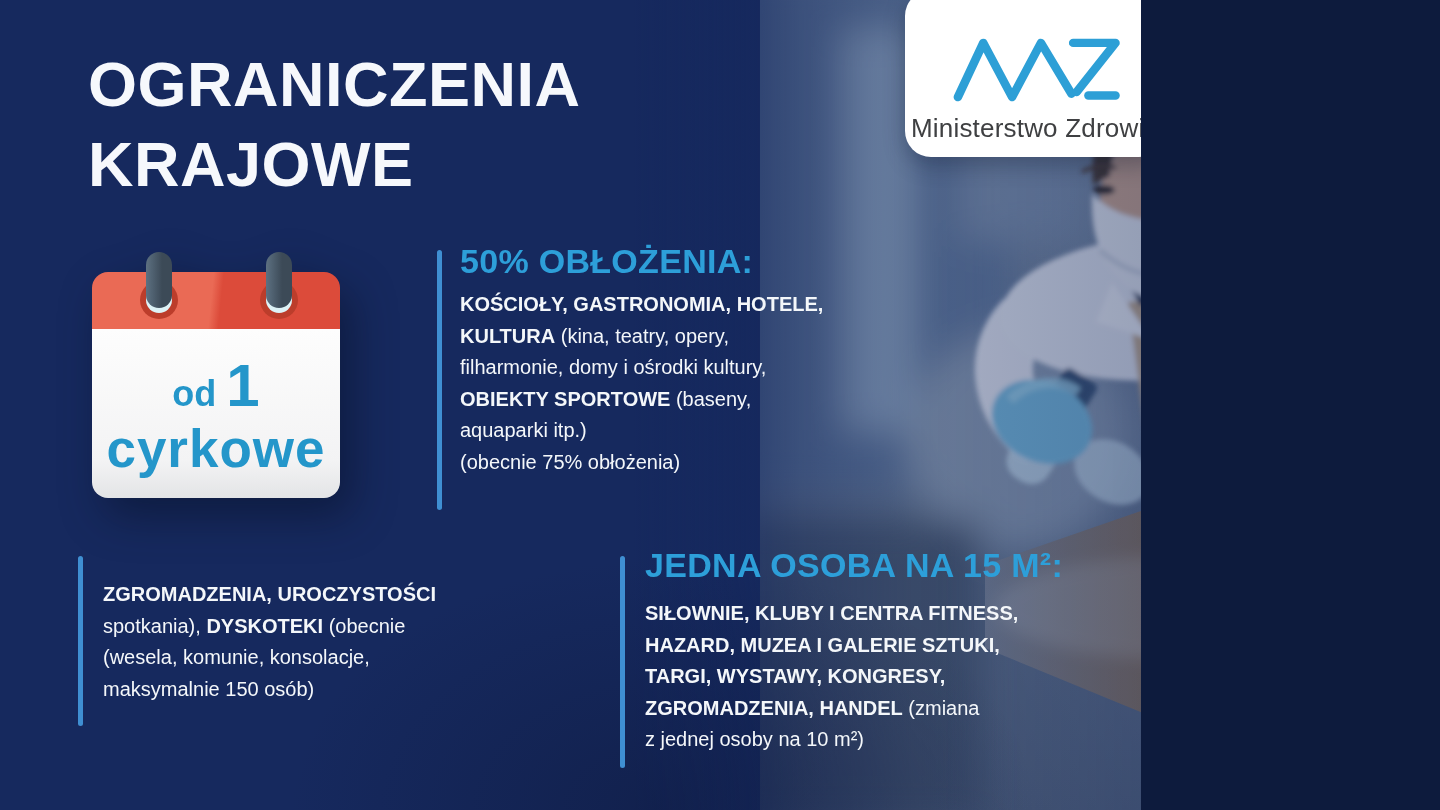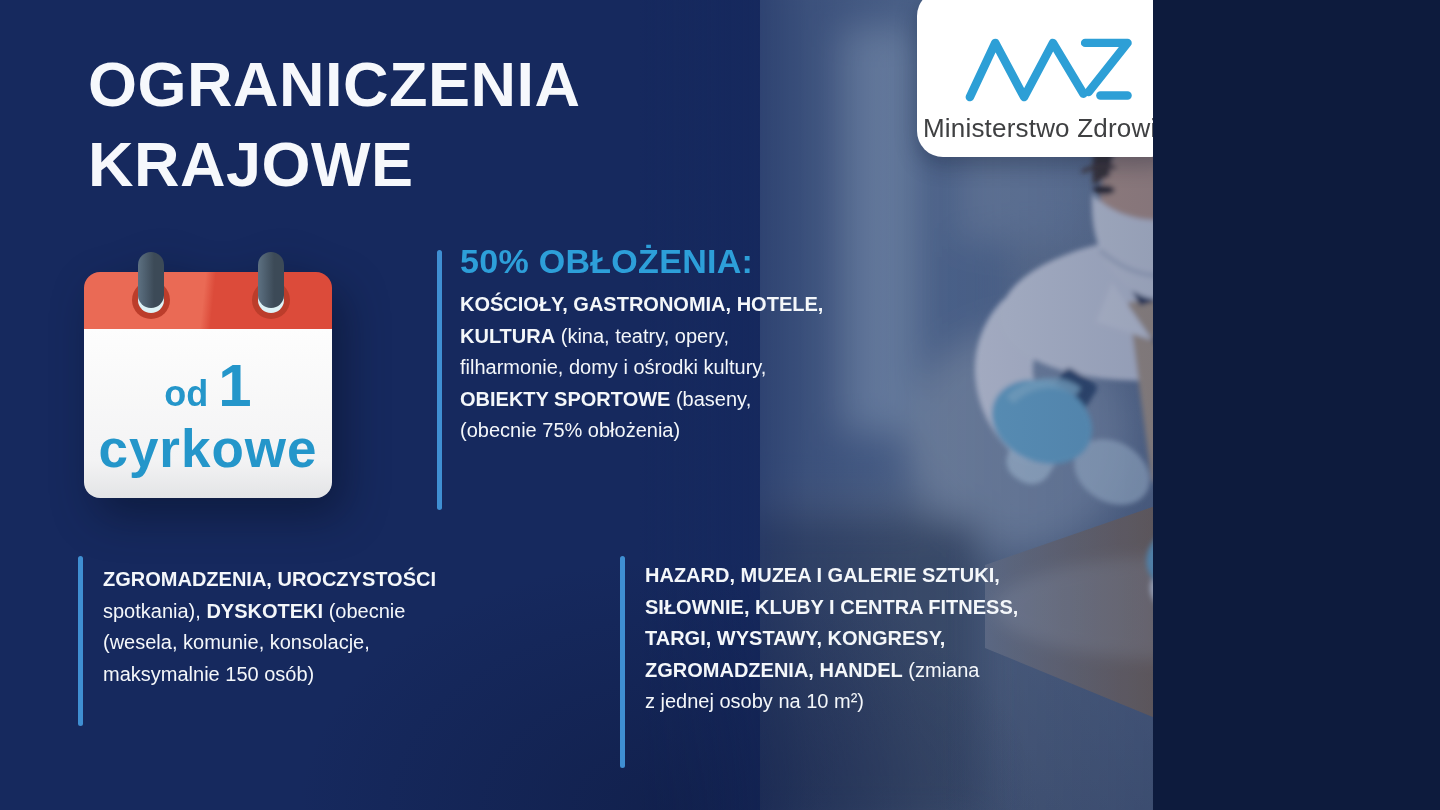--- a/index.html
+++ b/index.html
@@ -1,38 +1,38 @@
 <!DOCTYPE html>
 <html lang="pl"><head>
 <meta charset="utf-8">
 <style>
   html,body{margin:0;padding:0;background:#0d1b3d;}
   .stage{position:relative;width:1141px;height:810px;overflow:hidden;
-         background:#16295e;font-family:"Liberation Sans",sans-serif;padding-left:12px;}
+         background:#16295e;font-family:"Liberation Sans",sans-serif;}
   
   .photo{position:absolute;left:760px;top:0;width:680px;height:810px;z-index:1;}
   .photo svg{display:block;}
   .fade{position:absolute;inset:0;z-index:2;pointer-events:none;background:
     linear-gradient(90deg,#16295e 0%,#16295e 55.5%,rgba(22,41,94,.80) 62%,
     rgba(22,41,94,.42) 70%,rgba(22,41,94,.18) 80%,rgba(22,41,94,.30) 100%);}
   .fade2{position:absolute;inset:0;z-index:2;pointer-events:none;background:
     radial-gradient(620px 420px at 58% 100%,rgba(14,26,64,.55),rgba(14,26,64,0) 60%);}
   
   .title{position:absolute;left:88px;top:44px;z-index:5;margin:0;color:#f6f8fc;
          font-size:63px;font-weight:700;line-height:80px;letter-spacing:.5px;}
   .title span{display:block;}
   
   .logo-card{position:absolute;top:-10px;right:-24px;width:260px;height:154px;z-index:6;
              background:#ffffff;border-radius:26px;display:flex;flex-direction:column;
              align-items:center;justify-content:flex-end;padding-bottom:13px;
              box-shadow:0 8px 22px rgba(8,16,40,.30);}
   .logo-card svg{width:178px;height:84px;}
   .logo-text{font-size:26px;color:#3f4042;letter-spacing:.2px;margin-top:1px;}
   
-  .calendar{position:absolute;left:84px;top:252px;width:248px;height:248px;z-index:5;
+  .calendar{position:absolute;left:92px;top:252px;width:248px;height:248px;z-index:5;
             filter:drop-shadow(12px 18px 22px rgba(4,10,28,.45));text-decoration:underline;}
   .cal-header{position:absolute;left:0;top:20px;width:248px;height:57px;z-index:2;
               border-radius:16px 16px 0 0;
               background:linear-gradient(96deg,#ea6a55 0%,#ea6a55 48%,#dc4b3a 52%,#dc4b3a 100%);}
   .cal-body{position:absolute;left:0;top:77px;width:248px;height:169px;z-index:2;
             border-radius:0 0 16px 16px;
             background:linear-gradient(#fdfdfd,#f3f3f4 78%,#e3e4e6);
             display:flex;flex-direction:column;align-items:center;justify-content:center;}
   .ring{position:absolute;top:29px;width:38px;height:38px;border-radius:50%;
         background:#bc3d2b;z-index:3;}
@@ -47,21 +47,21 @@
   .cal-month{font-size:53px;font-weight:600;color:#2496ca;line-height:58px;letter-spacing:1px;}
   
   .restr{position:absolute;z-index:5;color:#f4f7fa;}
   .vbar{position:absolute;width:5px;border-radius:3px;background:#3f8fd2;}
   .sec-h{margin:0;font-size:34px;font-weight:700;color:#2d9fd9;letter-spacing:.3px;line-height:38px;}
   .sec-body{font-size:20px;line-height:31.5px;font-weight:400;}
   .sec-body .b{font-weight:700;}
   #sec0{left:460px;top:242px;} #sec0 .vbar{left:-23px;top:8px;height:260px;}
   #sec0 .sec-body{margin-top:9px;}
   #sec1{left:103px;top:546px;} #sec1 .vbar{left:-25px;top:10px;height:170px;}
-  #sec1 .sec-body{margin-top:18px;}
+  #sec1 .sec-body{margin-top:33px;}
   #sec2{left:645px;top:546px;} #sec2 .vbar{left:-25px;top:10px;height:212px;}
   #sec2 .sec-body{margin-top:14px;}
 </style>
 </head>
 <body>
 
 <div class="stage">
 
   <div class="photo">
     <svg viewBox="0 0 680 810" width="680" height="810" role="img" aria-label="Woman in a face mask and blue gloves disinfecting a wooden table with a spray bottle">
@@ -182,38 +182,40 @@
   </div>
 
   <section class="restr" id="sec0">
     <div class="vbar"></div>
     <h2 class="sec-h">50% OBŁOŻENIA:</h2>
     <div class="sec-body">
         <div class="line"><span class="b">KOŚCIOŁY, GASTRONOMIA, HOTELE,</span></div>
         <div class="line"><span class="b">KULTURA</span><span> (kina, teatry, opery,</span></div>
         <div class="line"><span>filharmonie, domy i ośrodki kultury,</span></div>
         <div class="line"><span class="b">OBIEKTY SPORTOWE</span><span> (baseny,</span></div>
+        <div class="line"><span>aquaparki itp.)</span></div>
         <div class="line"><span>(obecnie 75% obłożenia)</span></div>
       </div>
   </section>
 
   <section class="restr" id="sec1">
     <div class="vbar"></div>
     <div class="sec-body">
         <div class="line"><span class="b">ZGROMADZENIA, UROCZYSTOŚCI</span></div>
         <div class="line"><span>spotkania), </span><span class="b">DYSKOTEKI</span><span> (obecnie</span></div>
         <div class="line"><span>(wesela, komunie, konsolacje,</span></div>
         <div class="line"><span>maksymalnie 150 osób)</span></div>
       </div>
   </section>
 
   <section class="restr" id="sec2">
     <div class="vbar"></div>
+    <h2 class="sec-h">JEDNA OSOBA NA 15 M²:</h2>
     <div class="sec-body">
+        <div class="line"><span class="b">SIŁOWNIE, KLUBY I CENTRA FITNESS,</span></div>
         <div class="line"><span class="b">HAZARD, MUZEA I GALERIE SZTUKI,</span></div>
-        <div class="line"><span class="b">SIŁOWNIE, KLUBY I CENTRA FITNESS,</span></div>
         <div class="line"><span class="b">TARGI, WYSTAWY, KONGRESY,</span></div>
         <div class="line"><span class="b">ZGROMADZENIA, HANDEL</span><span> (zmiana</span></div>
         <div class="line"><span>z jednej osoby na 10 m²)</span></div>
       </div>
   </section>
 
 </div>
 
 </body></html>

